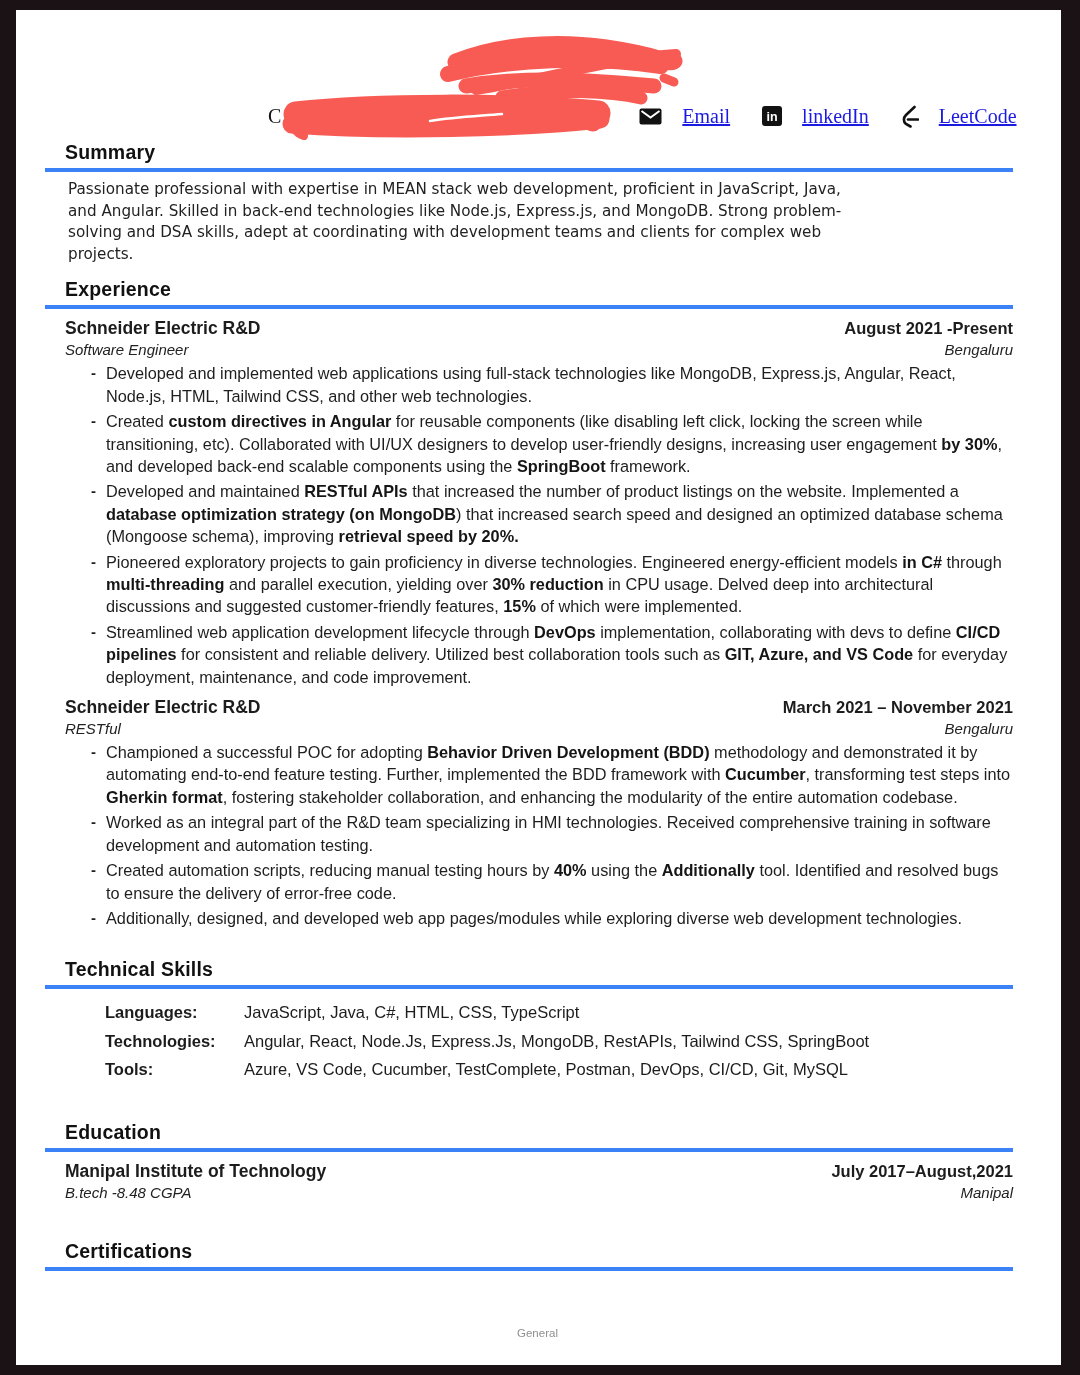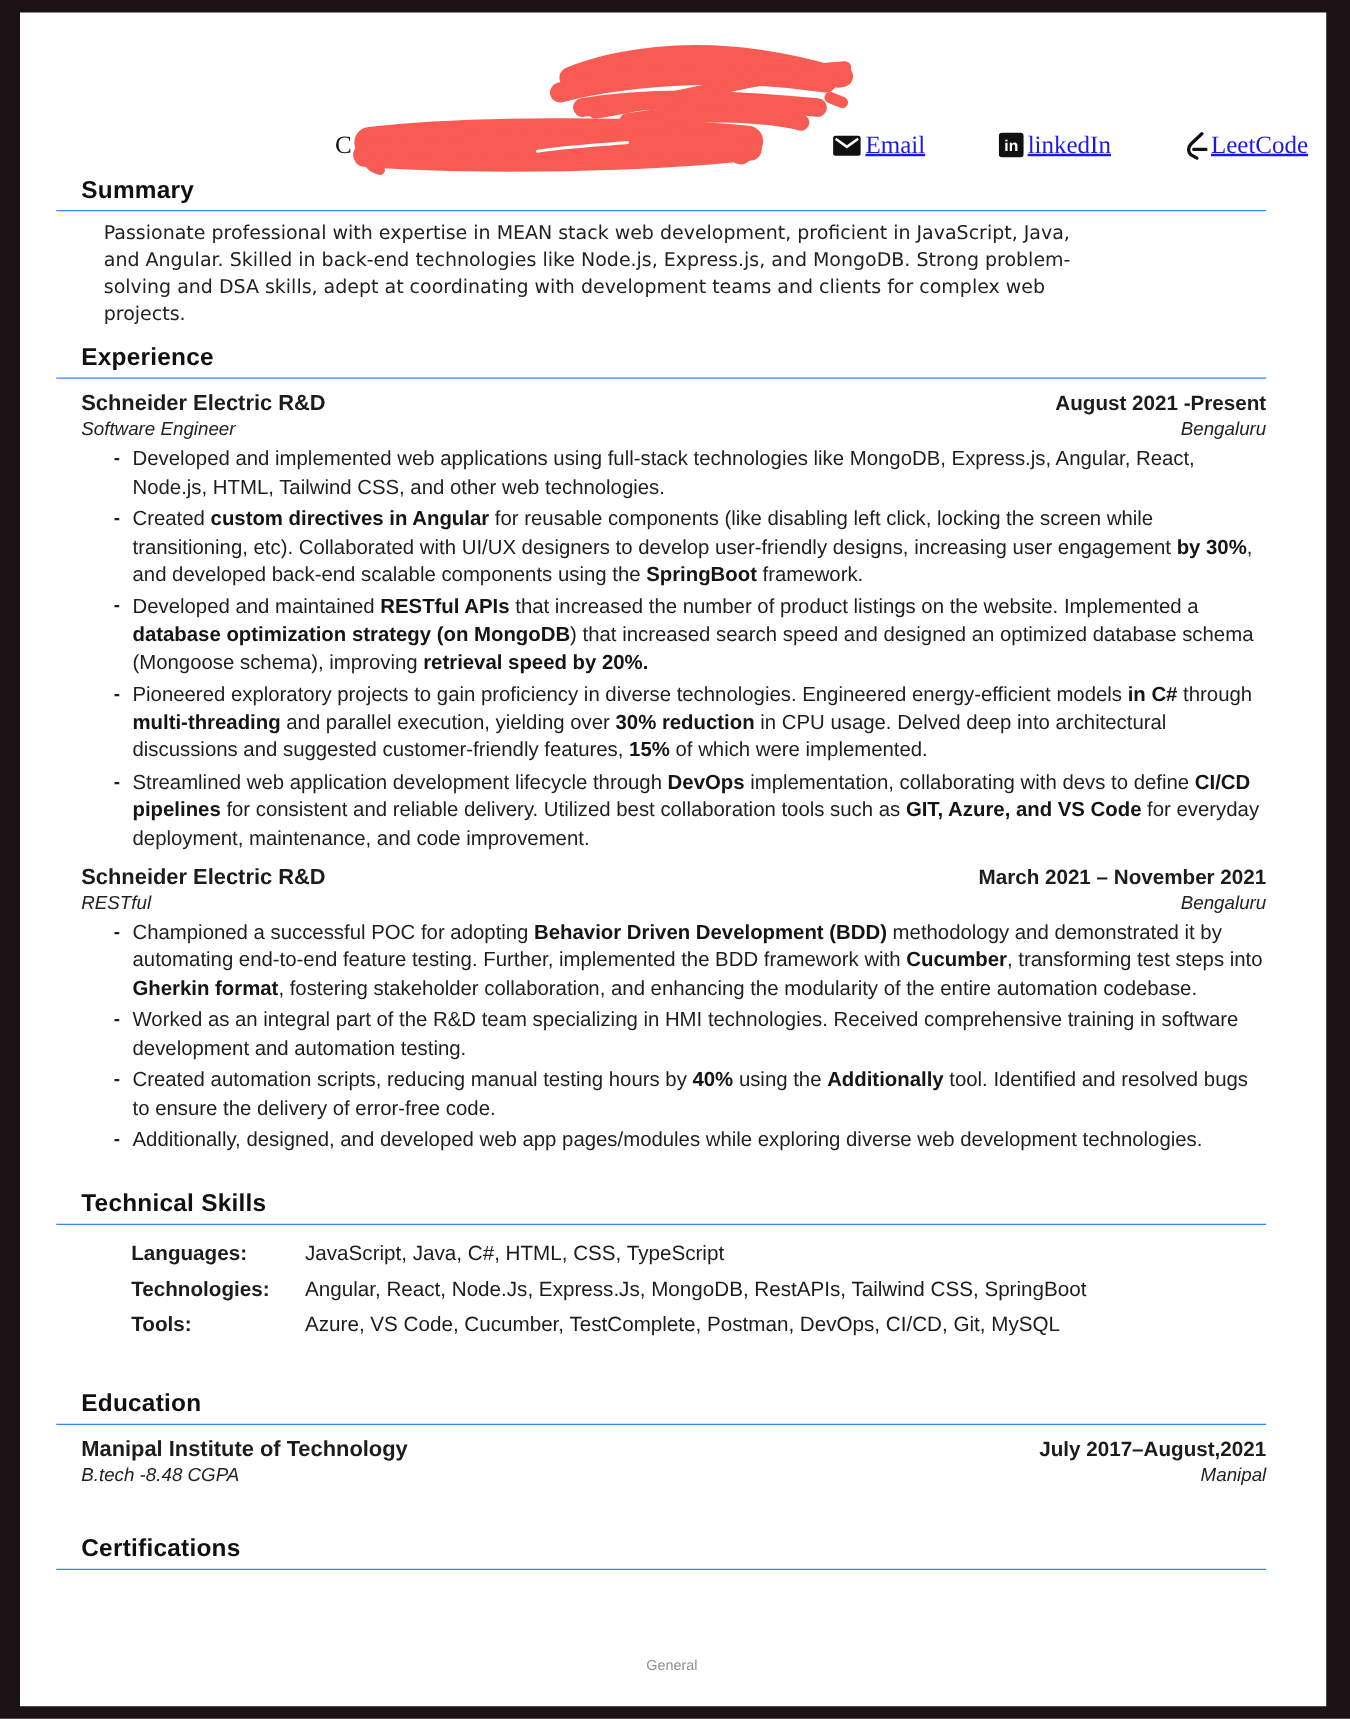--- a/index.html
+++ b/index.html
@@ -25,40 +25,40 @@
   .contact-row {
     position:absolute; left:252px; top:86px; height:40px;
     display:flex; align-items:center;
     font-family:"Liberation Serif", serif;
     font-size:20px;
   }
   .contact-fragment { color:#111; }
   .contact-spacer { width:316px; }
   .contact-scribble { position:absolute; left:12px; top:-4px; pointer-events:none; }
   .contact-link {
-    display:flex; align-items:center; gap:3px;
-    margin-left:27px; text-decoration:none;
+    display:flex; align-items:center; gap:20px;
+    text-decoration:none;
   }
   .contact-link .lbl {
     color:#1b1ae0; text-decoration:underline;
   }
   .contact-link .ic { display:flex; align-items:center;padding-left:32px; }
 
   
   h2.sec-title {
     font-size:19.5px; font-weight:bold; color:#111;
     margin:0 0 0 -20px; padding:0 0 4px 20px;
-    border-bottom:1px solid #3b82f6;
+    border-bottom:4px solid #3b82f6;
     letter-spacing:0.2px;
   }
   .summary-text {
     font-family:"DejaVu Sans", sans-serif;
     font-size:15.2px; line-height:21.6px;
     width:775px;
-    margin:7px 0 0 18px;
+    margin:7px 0 0 3px;
     color:#222;
   }
   .sec-experience h2 { margin-top:13px; }
 
   .job-row {
     display:flex; justify-content:space-between; align-items:baseline;
     margin-top:9px;
   }
   .job-company { font-size:17.5px; font-weight:bold; }
   .job-dates { font-size:16.5px; font-weight:bold; }

